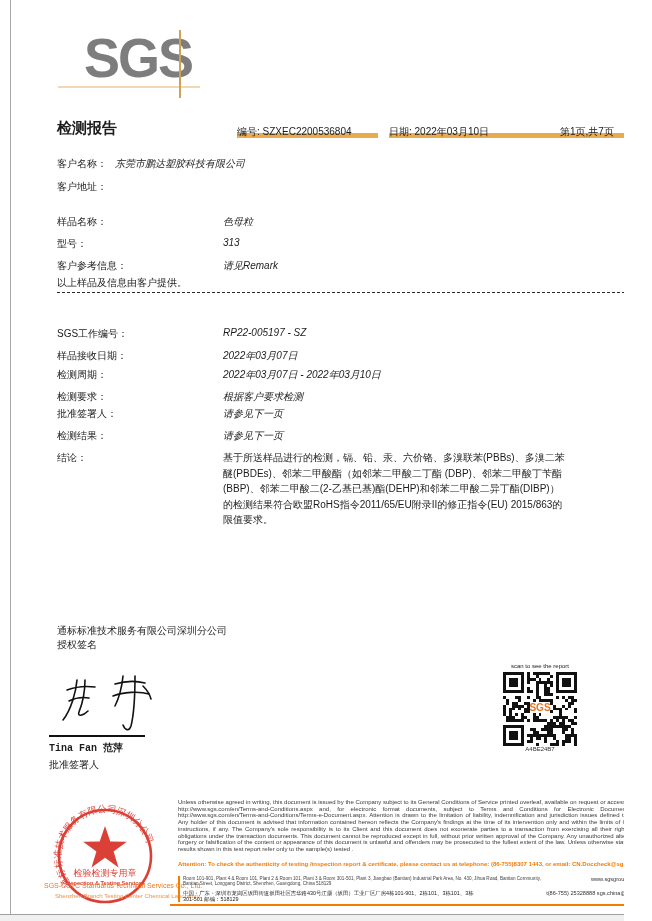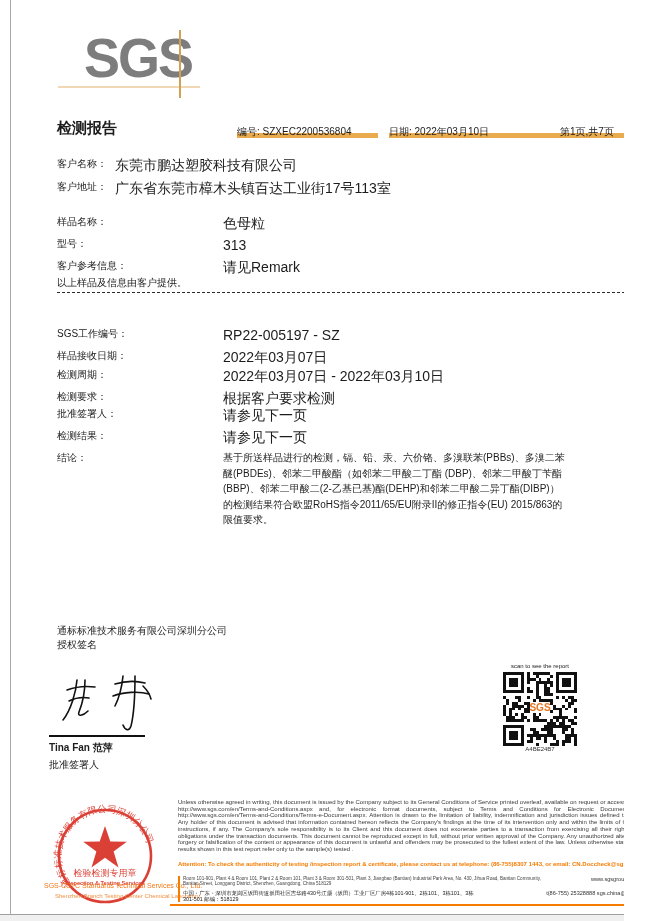--- a/index.html
+++ b/index.html
@@ -22,34 +22,34 @@
   .hdr{top:125px;font-size:10px;}
   .hdr-no{left:237px;}
   .hdr-date{left:389px;}
   .hdr-page{left:560px;}
   .hl-bar{top:133px;height:5px;background:rgba(232,162,60,.9);}
   .hl-no{left:237px;width:141px;}
   .hl-date{left:389px;width:261px;}
 
   
   .lbl{left:57px;font-size:10px;}
-  .val{font-size:14px;}
+  .val{font-size:10px;font-style:italic;}
   .v-near{left:115px;}
   .v-far{left:223px;}
   .note{left:57px;top:276px;font-size:10px;}
   .sep{left:57px;top:292px;width:583px;border-top:1.5px dashed #2b2b2b;}
 
   .concl{left:223px;top:450px;width:345px;font-size:10px;line-height:15.5px;}
 
   
   .company-line{left:57px;top:624px;font-size:10px;}
   .auth-line{left:57px;top:638px;font-size:10px;}
   .sig-svg{left:55px;top:668px;}
   .sig-rule{left:49px;top:735px;width:96px;height:2px;background:#111;}
-  .signer-name{left:49px;top:741px;font-size:10px;font-weight:bold;}
+  .signer-name{left:49px;top:741px;font-size:10px;font-weight:bold;font-family:Liberation Mono, monospace;}
   .signer-role{left:49px;top:758px;font-size:10px;}
 
   
   .qr-cap-top{left:488px;top:663px;width:104px;text-align:center;font-size:6px;color:#222;}
   .qr-box{left:503px;top:672px;}
   .qr-cap-bot{left:488px;top:746px;width:104px;text-align:center;font-size:6px;color:#333;}
 
   
   .stamp{left:53px;top:804px;opacity:.92;}
   .cstc1{left:44px;top:882px;font-size:7px;color:#f07818;white-space:nowrap;}
@@ -84,21 +84,20 @@
   <div class="abs report-title">检测报告</div>
   <div class="abs hl-bar hl-no"></div>
   <div class="abs hl-bar hl-date"></div>
   <div class="abs hdr hdr-no">编号: SZXEC2200536804</div>
   <div class="abs hdr hdr-date">日期: 2022年03月10日</div>
   <div class="abs hdr hdr-page">第1页,共7页</div>
 
   <div class="abs lbl" style="top:157px">客户名称：</div>
   <div class="abs val v-near" style="top:157px">东莞市鹏达塑胶科技有限公司</div>
   <div class="abs lbl" style="top:180px">客户地址：</div>
-  <div class="abs val v-near" style="top:180px">广东省东莞市樟木头镇百达工业街17号113室</div>
 
   <div class="abs lbl" style="top:215px">样品名称：</div>
   <div class="abs val v-far" style="top:215px">色母粒</div>
   <div class="abs lbl" style="top:237px">型号：</div>
   <div class="abs val v-far" style="top:237px">313</div>
   <div class="abs lbl" style="top:259px">客户参考信息：</div>
   <div class="abs val v-far" style="top:259px">请见Remark</div>
   <div class="abs note">以上样品及信息由客户提供。</div>
 
   <div class="abs sep"></div>

